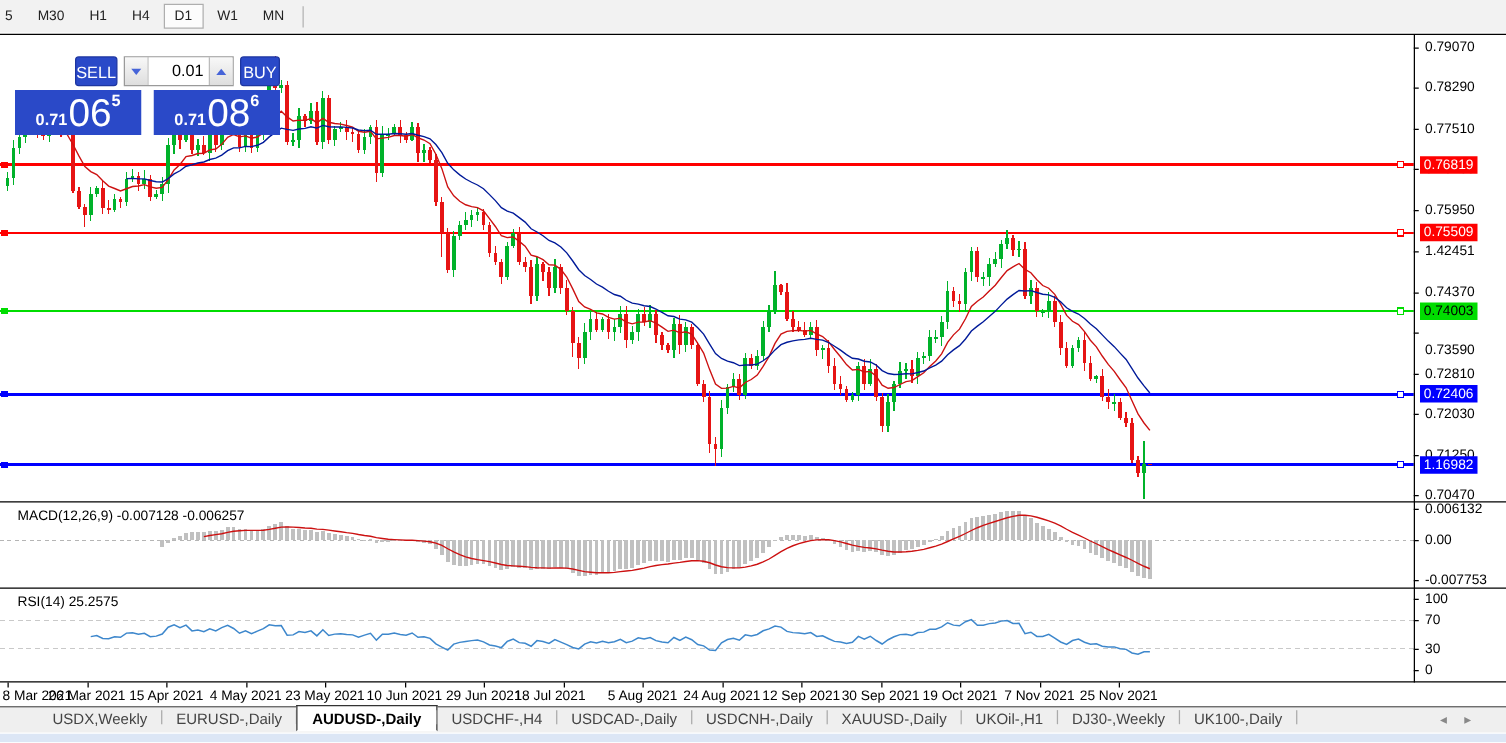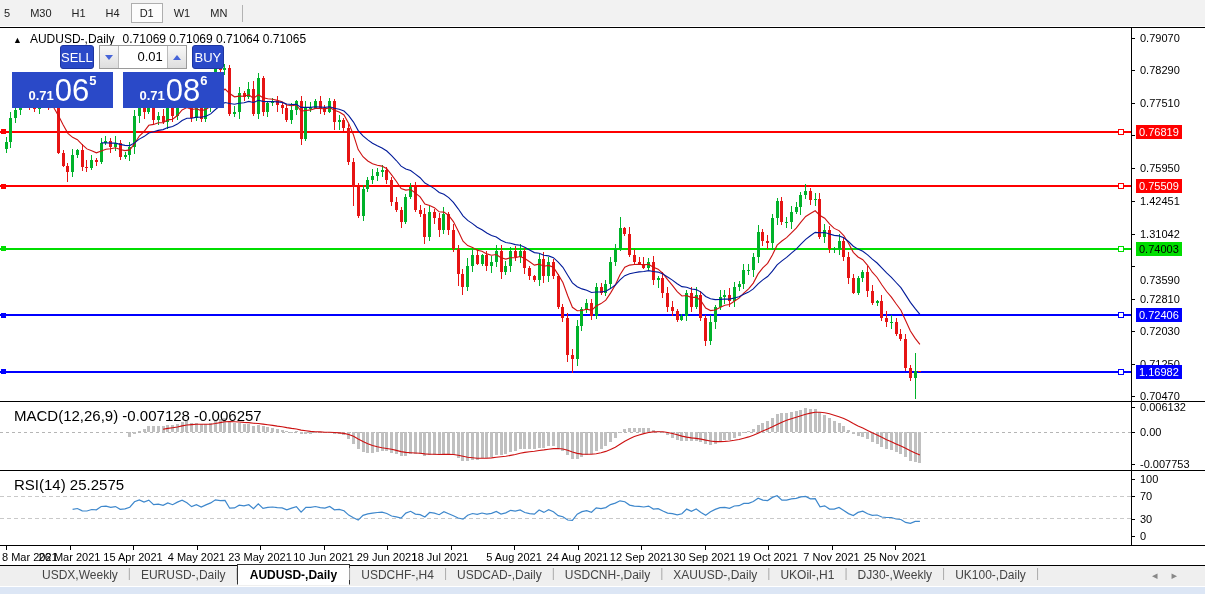--- a/index.html
+++ b/index.html
@@ -19,21 +19,21 @@
   .title-row .tri{font-size:9px;margin-right:8px;}
   .title-row .ohlc{margin-left:8px;}
   .pane-divider{position:absolute;left:0;width:1205px;height:1px;background:#000;z-index:5;}
   .vaxis-line{position:absolute;left:1131px;top:0;width:1px;height:518px;background:#000;z-index:5;}
   svg.pane{position:absolute;left:0;}
   .axis-layer{position:absolute;left:0;top:0;width:1205px;height:537px;pointer-events:none;z-index:7;}
   .tick-dash{position:absolute;left:1131px;width:4px;height:1px;background:#000;}
   .tick-label{position:absolute;left:1140px;font-size:11px;color:#000;white-space:nowrap;}
   .price-badge{position:absolute;left:1136px;height:14px;line-height:14px;padding:0 3px;
                font-size:11px;white-space:nowrap;z-index:8;}
-  .ind-label{position:absolute;left:14px;font-size:15px;color:#000;z-index:6;white-space:nowrap;}
+  .ind-label{position:absolute;left:14px;font-size:11px;color:#000;z-index:6;white-space:nowrap;}
   .date-row{position:absolute;left:0;top:518px;width:1205px;height:19px;background:#fff;padding-left:40px;}
   .date-tick{position:absolute;top:0;width:1px;height:4px;background:#000;}
   .date-label{position:absolute;top:5px;font-size:11px;color:#000;white-space:nowrap;transform:translateX(-50%);}
   .date-label.first{transform:none;}
   
   .trade-panel{position:absolute;left:12px;top:17px;width:212px;z-index:10;}
   .tp-row1{display:flex;align-items:center;height:24px;padding-left:48px;}
   .tp-btn{width:57px;height:24px;background:#2a49c8;color:#fff;border:1px solid #1d35a0;
           border-radius:3px;font-size:13px;display:flex;align-items:center;justify-content:center;
           box-sizing:border-box;cursor:pointer;font-family:"Liberation Sans",sans-serif;}
@@ -76,23 +76,20 @@
       <div class="tf-btn">M30</div>
       <div class="tf-btn">H1</div>
       <div class="tf-btn">H4</div>
       <div class="tf-btn selected">D1</div>
       <div class="tf-btn">W1</div>
       <div class="tf-btn">MN</div>
       <div class="toolbar-sep"></div>
     </div>
 
   <div class="chart-window">
-    <div class="title-row">
-      <span class="tri">▲</span><span>AUDUSD-,Daily</span><span class="ohlc">0.71069 0.71069 0.71064 0.71065</span>
-    </div>
 
     <svg class="pane" id="main-svg" width="1131" height="373" style="top:0;">
         <line x1="0" y1="103.70441860465087" x2="1131" y2="103.70441860465087" stroke="#ff0000" stroke-width="2" shape-rendering="crispEdges"></line>
         <line x1="0" y1="158.2369767441858" x2="1131" y2="158.2369767441858" stroke="#ff0000" stroke-width="2" shape-rendering="crispEdges"></line>
         <line x1="0" y1="220.92860465116286" x2="1131" y2="220.92860465116286" stroke="#00dd00" stroke-width="2" shape-rendering="crispEdges"></line>
         <line x1="0" y1="287.40837209302305" x2="1131" y2="287.40837209302305" stroke="#0000ff" stroke-width="2" shape-rendering="crispEdges"></line>
         <line x1="0" y1="343.77255813953474" x2="1131" y2="343.77255813953474" stroke="#0000ff" stroke-width="2" shape-rendering="crispEdges"></line>
         <line x1="6" y1="109.48380564208013" x2="6" y2="125.19455849048428" stroke="#00b22a" stroke-width="1" shape-rendering="crispEdges"></line>
         <rect x="4.5" y="114.486046511628" width="3" height="6.6604651162788" fill="#00b22a" shape-rendering="crispEdges"></rect>
         <line x1="10.76" y1="83.77006824297256" x2="10.76" y2="119.91682767735973" stroke="#00b22a" stroke-width="1" shape-rendering="crispEdges"></line>
@@ -684,21 +681,21 @@
         <div class="tick-label" style="top: 36.4698px;">0.78290</div>
         <div class="tick-dash" style="top: 74.9395px;"></div>
         <div class="tick-label" style="top: 68.9395px;">0.77510</div>
         <div class="tick-dash" style="top: 107.409px;"></div>
         <div class="tick-label" style="top: 101.409px;">0.76730</div>
         <div class="tick-dash" style="top: 139.879px;"></div>
         <div class="tick-label" style="top: 133.879px;">0.75950</div>
         <div class="tick-dash" style="top: 173.181px;"></div>
         <div class="tick-label" style="top: 167.181px;">1.42451</div>
         <div class="tick-dash" style="top: 205.651px;"></div>
-        <div class="tick-label" style="top: 199.651px;">1.31042</div>
+        <div class="tick-label" style="top: 199.651px;">0.74370</div>
         <div class="tick-dash" style="top: 238.121px;"></div>
         <div class="tick-label" style="top: 246px;">0.73590</div>
         <div class="tick-dash" style="top: 270.591px;"></div>
         <div class="tick-label" style="top: 264.591px;">0.72810</div>
         <div class="tick-dash" style="top: 303.06px;"></div>
         <div class="tick-label" style="top: 297.06px;">0.72030</div>
         <div class="tick-dash" style="top: 335.53px;"></div>
         <div class="tick-label" style="top: 329.53px;">0.71250</div>
         <div class="tick-dash" style="top: 368px;"></div>
         <div class="tick-label" style="top: 362px;">0.70470</div>

